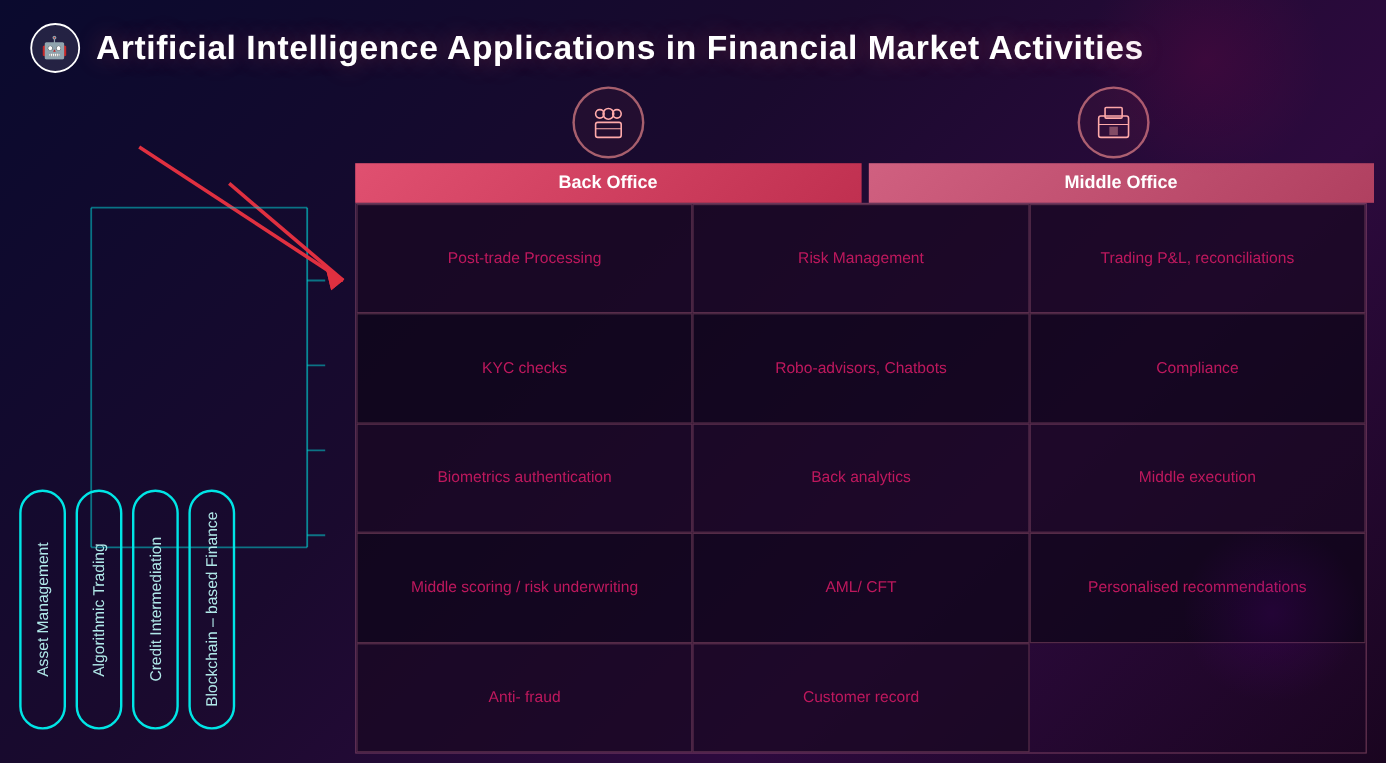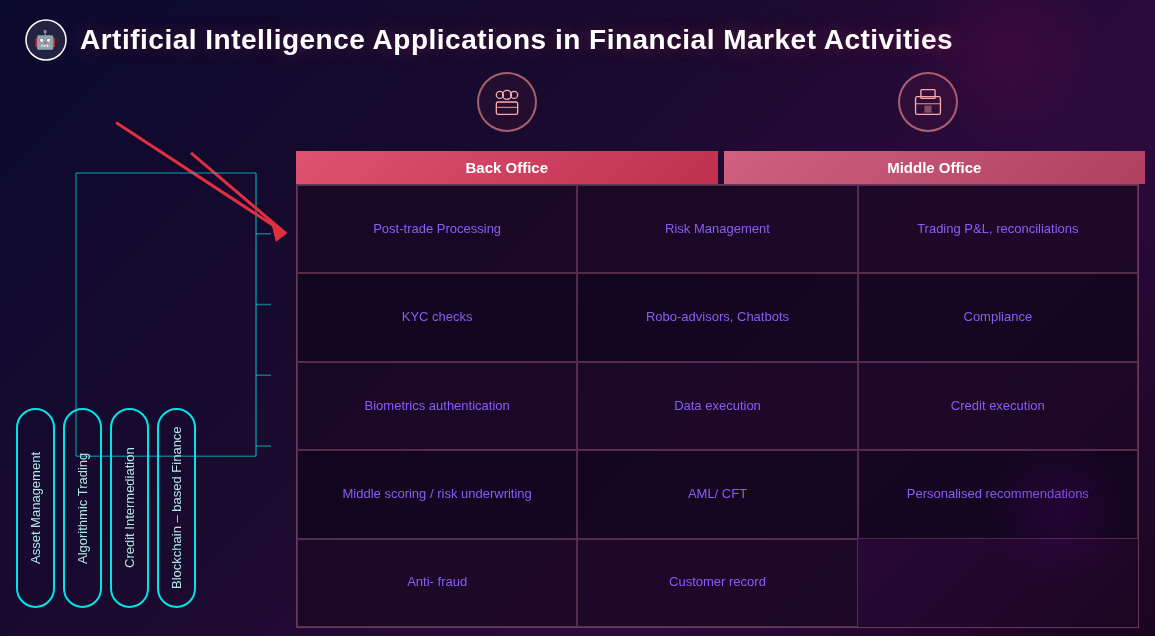--- a/index.html
+++ b/index.html
@@ -113,21 +113,21 @@
       align-items: flex-end;
       justify-content: space-around;
       padding-left: 0;
     }
 
     .col-header {
       flex: 1;
       display: flex;
       flex-direction: column;
       align-items: center;
-      gap: 15px;
+      gap: 0;
     }
 
     .col-icon-container {
       width: 60px;
       height: 60px;
       border: 2px solid rgba(255,150,150,0.6);
       border-radius: 50%;
       display: flex;
       align-items: center;
       justify-content: center;
@@ -167,21 +167,21 @@
       flex: 1;
       display: grid;
       grid-template-columns: 1fr 1fr 1fr;
       border: 1px solid rgba(180,100,130,0.5);
       overflow: hidden;
     }
 
     .table-cell {
       padding: 26px 14px;
       font-size: 13px;
-      color: #8b5cf6;
+      color: #be185d;
       border: 0.5px solid rgba(180,100,130,0.4);
       display: flex;
       align-items: center;
       justify-content: center;
       text-align: center;
       background: rgba(20,5,30,0.7);
       line-height: 1.3;
     }
 
     .table-cell:nth-child(6n+1),
@@ -290,22 +290,22 @@
       <div class="table-cell">Post-trade Processing</div>
       <div class="table-cell">Risk Management</div>
 
       <div class="table-cell">Trading P&amp;L, reconciliations</div>
       <div class="table-cell">KYC checks</div>
       <div class="table-cell">Robo-advisors, Chatbots</div>
 
       <div class="table-cell">Compliance</div>
       <div class="table-cell">Biometrics authentication</div>
 
-      <div class="table-cell">Data execution</div>
-      <div class="table-cell">Credit execution</div>
+      <div class="table-cell">Back analytics</div>
+      <div class="table-cell">Middle execution</div>
 
       <div class="table-cell">Middle scoring / risk underwriting</div>
       <div class="table-cell">AML/ CFT</div>
       <div class="table-cell">Personalised recommendations</div>
 
       <div class="table-cell">Anti- fraud</div>
       <div class="table-cell">Customer record</div>
 
     </div>
   </div>

